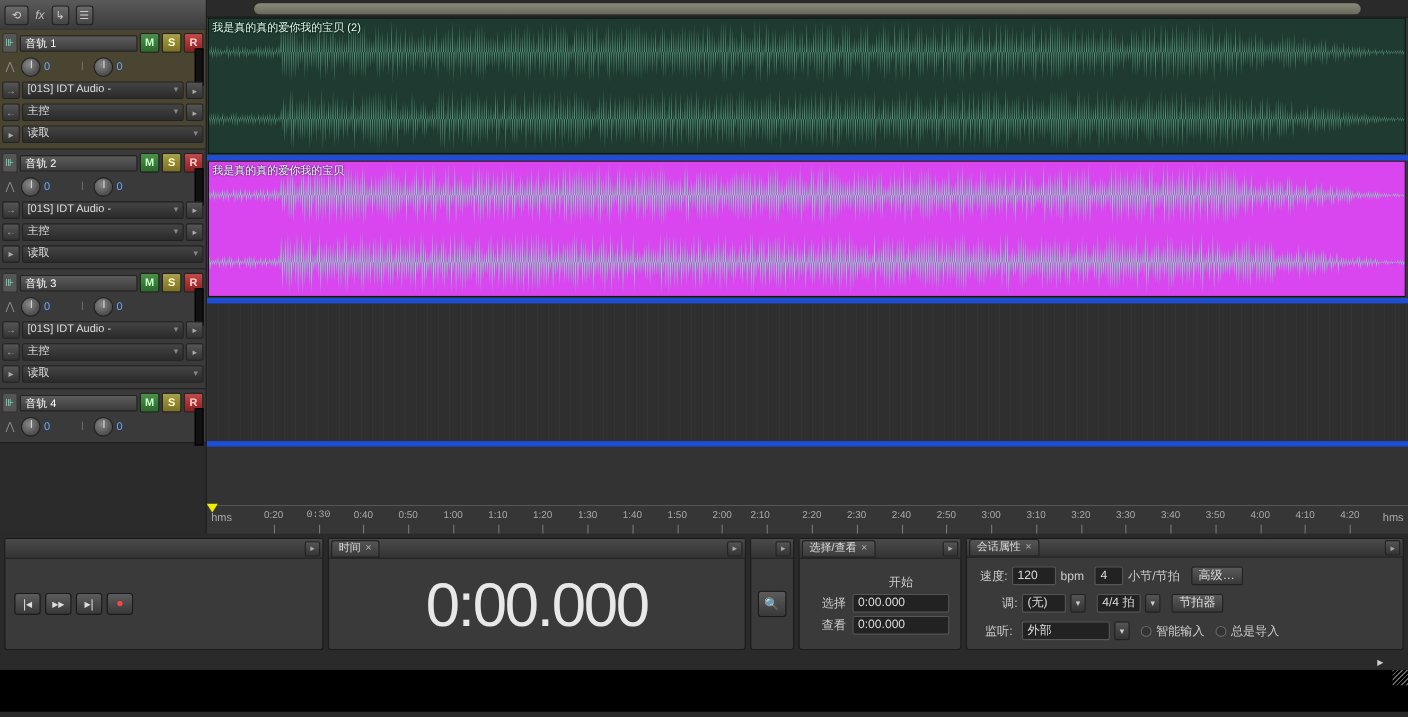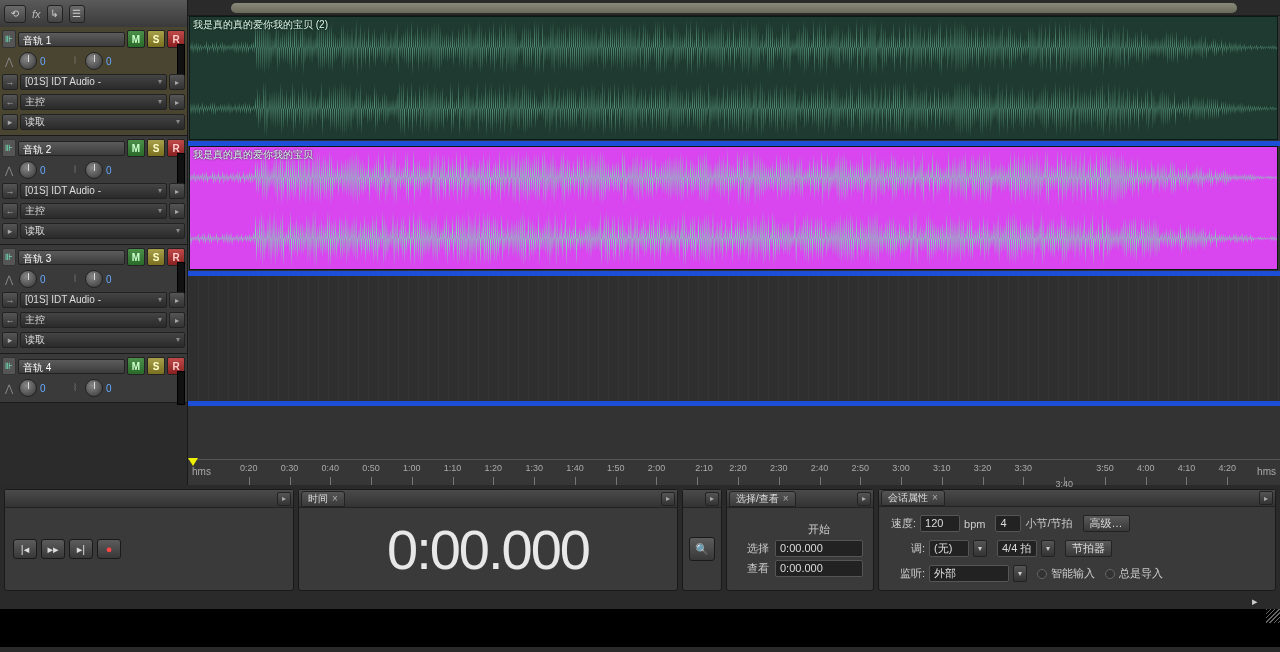--- a/index.html
+++ b/index.html
@@ -277,59 +277,59 @@
           <div class="lane empty">
             <div class="grid"></div>
           </div>
         </div>
     <div class="ruler" id="ruler">
       <span class="hms" style="left:4px;">hms</span>
       <span class="hms" style="right:4px;">hms</span>
     <div class="tick" style="left: 60.7692px;"></div>
           <div class="tlabel" style="left: 60.7692px;">0:20</div>
           <div class="tick" style="left: 101.538px;"></div>
-          <div class="tlabel" style="left: 101.538px;">0:30</div>
+          <div class="tlabel" style="left: 101.538px; font-family: Liberation Mono, monospace;">0:30</div>
           <div class="tick" style="left: 142.308px;"></div>
           <div class="tlabel" style="left: 142.308px;">0:40</div>
           <div class="tick" style="left: 183.077px;"></div>
           <div class="tlabel" style="left: 183.077px;">0:50</div>
           <div class="tick" style="left: 223.846px;"></div>
           <div class="tlabel" style="left: 223.846px;">1:00</div>
           <div class="tick" style="left: 264.615px;"></div>
           <div class="tlabel" style="left: 264.615px;">1:10</div>
           <div class="tick" style="left: 305.385px;"></div>
           <div class="tlabel" style="left: 305.385px;">1:20</div>
           <div class="tick" style="left: 346.154px;"></div>
           <div class="tlabel" style="left: 346.154px;">1:30</div>
           <div class="tick" style="left: 386.923px;"></div>
           <div class="tlabel" style="left: 386.923px;">1:40</div>
           <div class="tick" style="left: 427.692px;"></div>
           <div class="tlabel" style="left: 427.692px;">1:50</div>
           <div class="tick" style="left: 468.462px;"></div>
           <div class="tlabel" style="left: 468.462px;">2:00</div>
           <div class="tick" style="left: 509.231px;"></div>
-          <div class="tlabel" style="left: 516px;">2:10</div>
+          <div class="tlabel" style="left: 503px;">2:10</div>
           <div class="tick" style="left: 550px;"></div>
           <div class="tlabel" style="left: 550px;">2:20</div>
           <div class="tick" style="left: 590.769px;"></div>
           <div class="tlabel" style="left: 590.769px;">2:30</div>
           <div class="tick" style="left: 631.538px;"></div>
           <div class="tlabel" style="left: 631.538px;">2:40</div>
           <div class="tick" style="left: 672.308px;"></div>
           <div class="tlabel" style="left: 672.308px;">2:50</div>
           <div class="tick" style="left: 713.077px;"></div>
           <div class="tlabel" style="left: 713.077px;">3:00</div>
           <div class="tick" style="left: 753.846px;"></div>
           <div class="tlabel" style="left: 753.846px;">3:10</div>
           <div class="tick" style="left: 794.615px;"></div>
           <div class="tlabel" style="left: 794.615px;">3:20</div>
           <div class="tick" style="left: 835.385px;"></div>
           <div class="tlabel" style="left: 835.385px;">3:30</div>
           <div class="tick" style="left: 876.154px;"></div>
-          <div class="tlabel" style="left: 876.154px; margin-top: 16px;">3:40</div>
+          <div class="tlabel" style="left: 876.154px;">3:40</div>
           <div class="tick" style="left: 916.923px;"></div>
           <div class="tlabel" style="left: 916.923px;">3:50</div>
           <div class="tick" style="left: 957.692px;"></div>
           <div class="tlabel" style="left: 957.692px;">4:00</div>
           <div class="tick" style="left: 998.462px;"></div>
           <div class="tlabel" style="left: 998.462px;">4:10</div>
           <div class="tick" style="left: 1039.23px;"></div>
           <div class="tlabel" style="left: 1039.23px;">4:20</div>
           <div class="playhead"></div>
         </div>
@@ -440,21 +440,21 @@
           <span class="pval">4/4 拍</span>
           <span class="pdd">▾</span>
         </div>
         <div class="pr">
                 <span class="pbtn">节拍器</span>
               </div>
 
         <div class="pr" style="width:100%;height:0;"></div>
 
         <div class="pr">
-          <span class="plbl" style="width:34px;text-align:right;">监听:</span>
+          <span class="plbl" style="width:34px;text-align:center;">监听:</span>
           <span class="pval" style="min-width:80px;">外部</span>
           <span class="pdd">▾</span>
         </div>
         <div class="pr">
                 <span class="radio"></span>
                 <span class="psfx">智能输入</span>
               </div>
         <div class="pr">
                 <span class="radio"></span>
                 <span class="psfx">总是导入</span>

